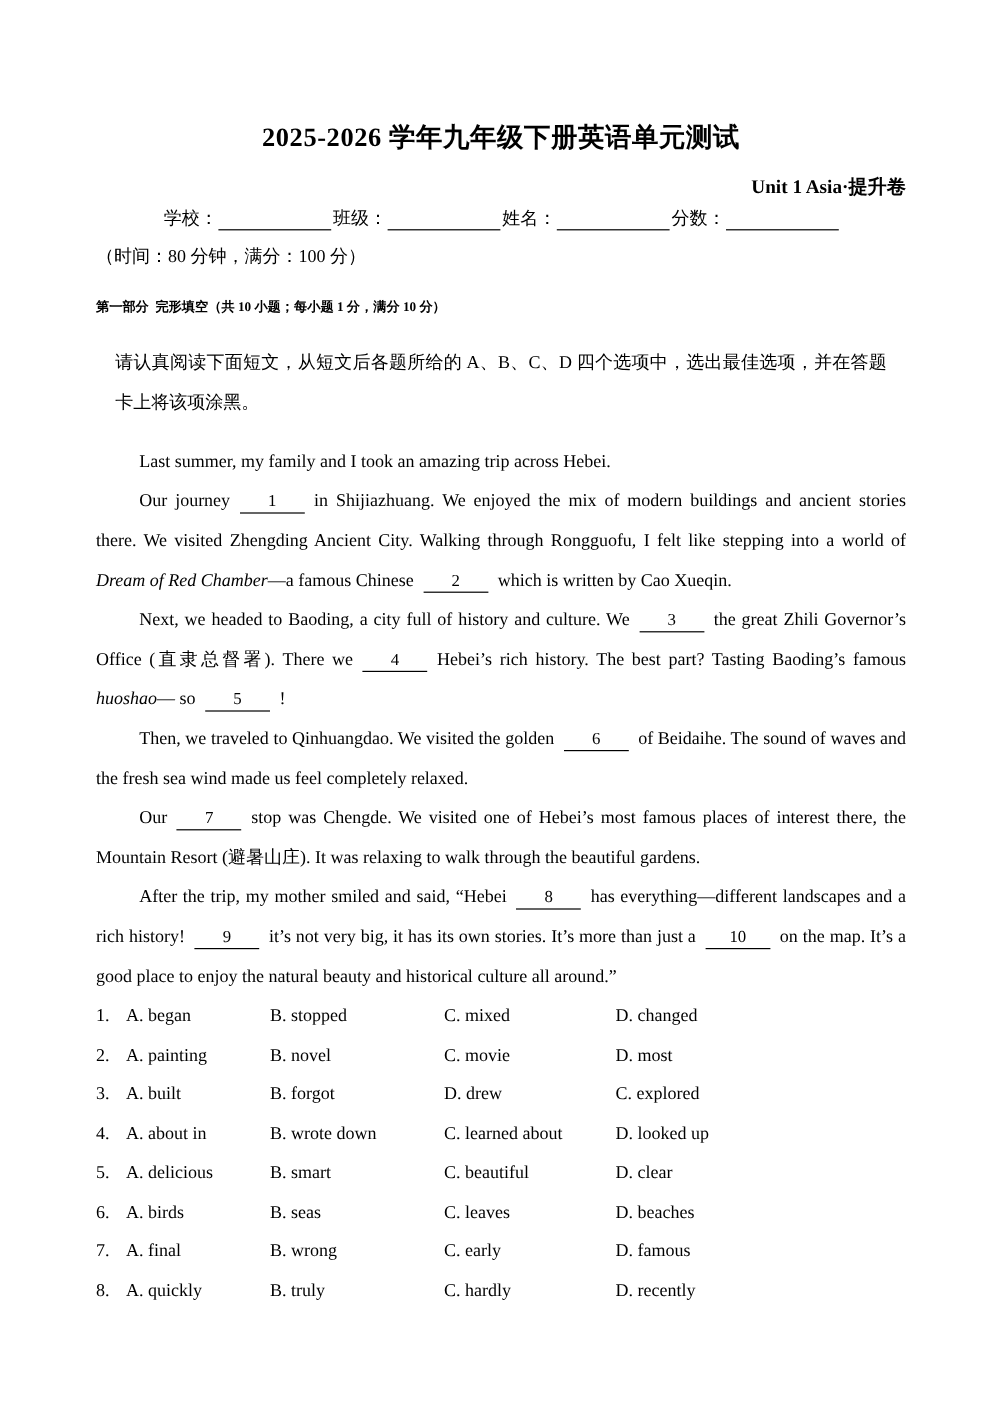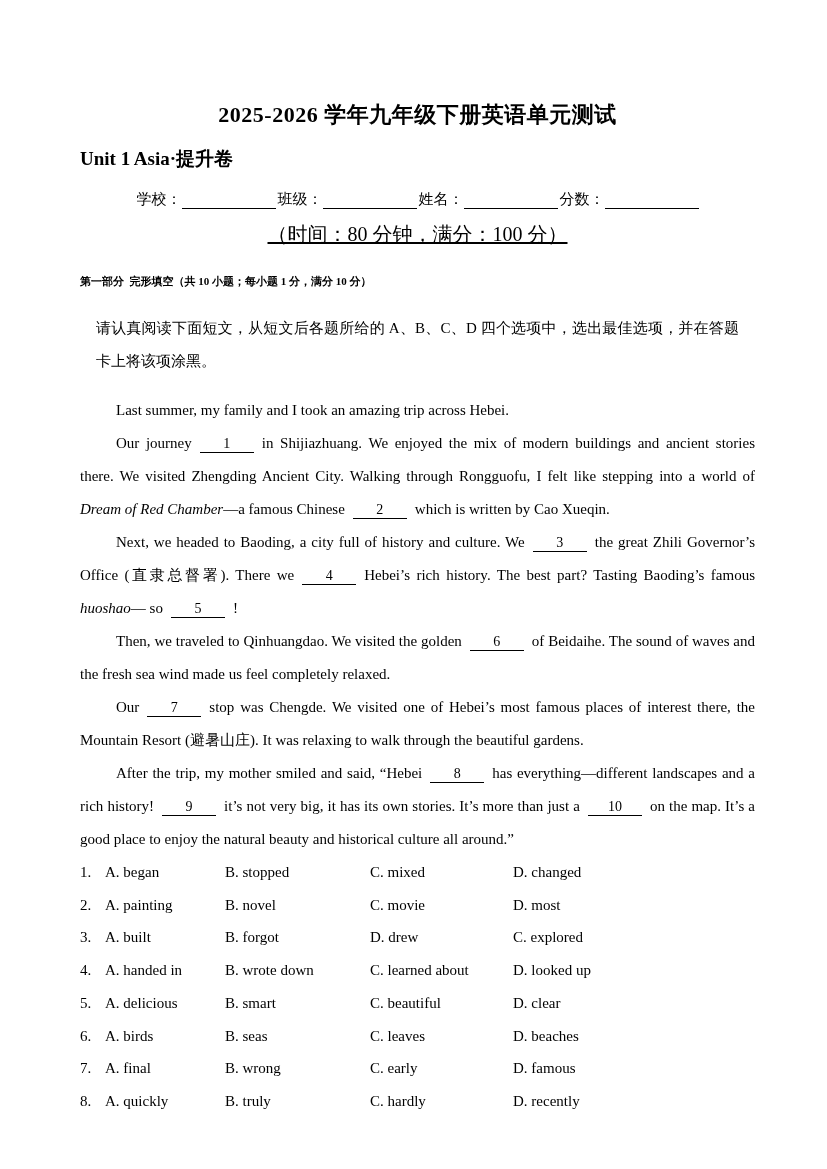--- a/index.html
+++ b/index.html
@@ -16,45 +16,44 @@
     padding: 100px 72px 40px 80px;
   }
   .doc-title {
     margin: 0 0 16px 0;
     font-size: 22px;
     font-weight: bold;
     text-align: center;
     letter-spacing: 0.5px;
   }
   .doc-subtitle {
-    margin: 0 0 18px 0;
-    font-size: 19px;
+    margin: 0 0 6px 0;
+    font-size: 16px;
     font-weight: bold;
-    text-align: left;
+    text-align: right;
   }
   .form-line {
     display: flex;
     justify-content: center;
     align-items: flex-start;
     font-size: 15px;
     margin: 0 0 12px 0;
   }
   .form-field { display: flex; align-items: flex-end; margin: 0 1px; }
   .form-field .flabel { white-space: nowrap; }
   .form-field .fline {
     display: inline-block;
     width: 94px;
     height: 17px;
     border-bottom: 1px solid #000;
   }
   .time-note {
-    text-align: center;
-    font-size: 20px;
+    text-align: left;
+    font-size: 15px;
     margin: 0 0 18px 0;
-    text-decoration: underline;
   }
   .section-heading {
     font-size: 11px;
     font-weight: bold;
     margin: 0 0 6px 0;
     white-space: pre-wrap;
     line-height: 30px;
   }
   .instructions {
     margin: 16px;
@@ -152,21 +151,21 @@
     </div>
     <div class="opt-row">
       <span class="opt-cell">3.</span>
       <span class="opt-cell">A. built</span>
       <span class="opt-cell">B. forgot</span>
       <span class="opt-cell">D. drew</span>
       <span class="opt-cell">C. explored</span>
     </div>
     <div class="opt-row">
       <span class="opt-cell">4.</span>
-      <span class="opt-cell">A. handed in</span>
+      <span class="opt-cell">A. about in</span>
       <span class="opt-cell">B. wrote down</span>
       <span class="opt-cell">C. learned about</span>
       <span class="opt-cell">D. looked up</span>
     </div>
     <div class="opt-row">
       <span class="opt-cell">5.</span>
       <span class="opt-cell">A. delicious</span>
       <span class="opt-cell">B. smart</span>
       <span class="opt-cell">C. beautiful</span>
       <span class="opt-cell">D. clear</span>

